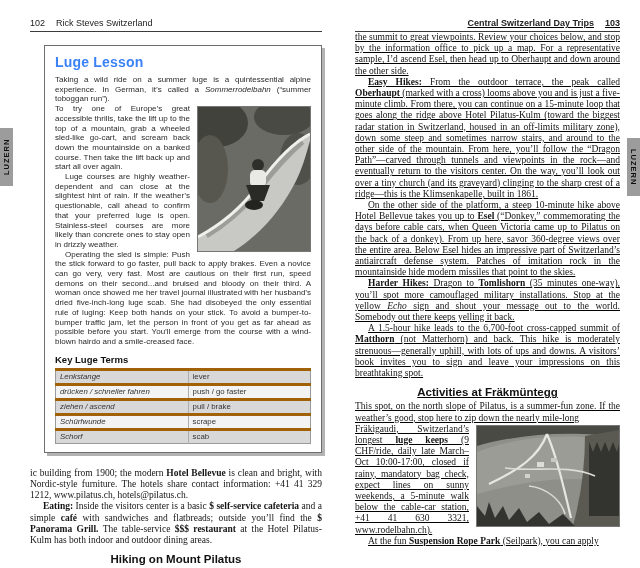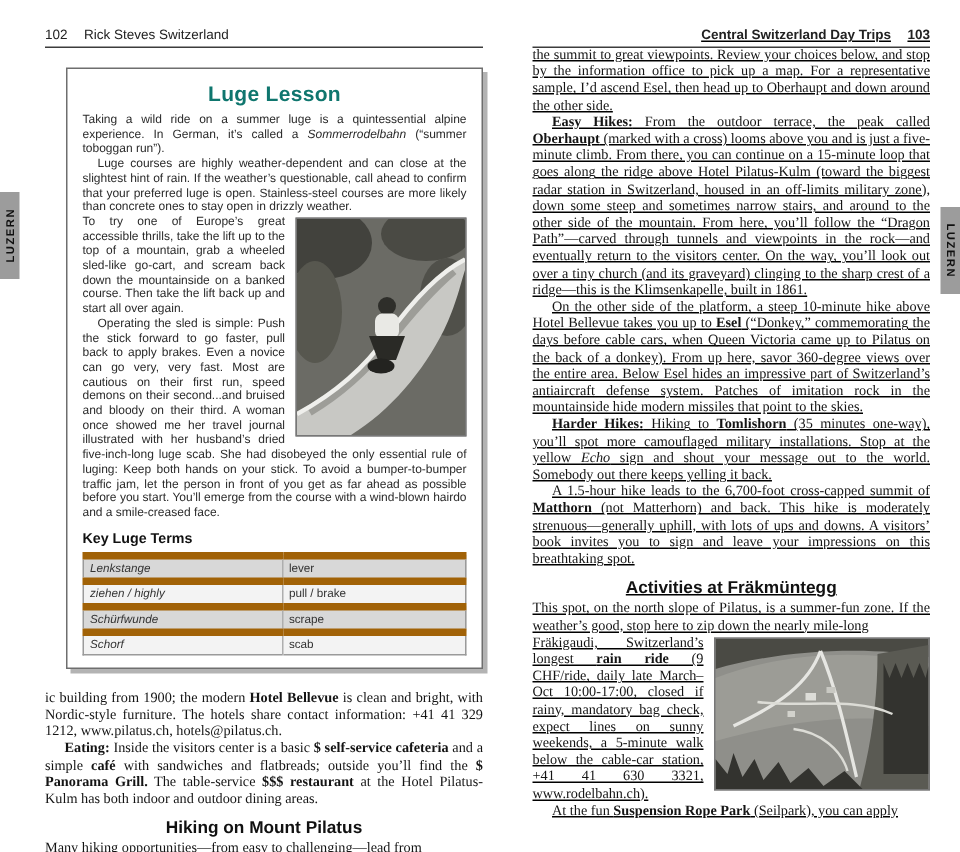--- a/index.html
+++ b/index.html
@@ -35,28 +35,28 @@
   
   .luge-box{
     margin:13px 0 0 14px;
     border:1.6px solid #6e6e6e;
     box-shadow:3px 3px 0 #b3b3b3;
     padding:7px 10px 8px;
     background:#fff;
   }
   .box-title{
     font:bold 14px/16px "Liberation Sans",sans-serif;
-    text-align:center;margin:1px 0 5px;letter-spacing:.2px;color:#0f766e;
+    margin:1px 0 5px;letter-spacing:.2px;color:#3b82f6;
   }
   .bp{font:8px/9.7px "Liberation Sans",sans-serif;text-align:justify;margin:0;color:#2a2a2a;}
   .bp.ind{text-indent:10px;}
   .terms-heading{font:bold 9.5px/11px "Liberation Sans",sans-serif;margin:7px 0 3px;color:#111;}
   table.terms{width:100%;border-collapse:collapse;border:1px solid #9a9a9a;
     font:7.8px/9px "Liberation Sans",sans-serif;color:#333;}
-  table.terms td{padding:1.5px 4px;border-top:5px solid #a16207;margin-left:44px;}
+  table.terms td{padding:1.5px 4px;border-top:3px solid #a16207;margin-left:44px;}
   table.terms td.de{font-style:italic;width:52%;border-right:1px solid #aeaeae;}
   table.terms tr:nth-child(odd){background:#d8d8d8;}
   table.terms tr:nth-child(even){background:#f3f3f3;}
 
   
   .bodytext-l{margin-top:15px;}
   .bodytext-r{}
   .sp{font-size:9.5px;line-height:11.2px;text-align:justify;margin:0;color:#141414;}
   .sp.ind{text-indent:13px;}
   .shead{font:bold 11.5px/13px "Liberation Sans",sans-serif;margin:7px 0 2px;color:#111;text-align:center;}
@@ -79,50 +79,54 @@
     <div class="runhead runhead-l">
       <span>102</span>
       <span>Rick Steves Switzerland</span>
     </div>
 
     <div class="luge-box">
       <div class="box-title">Luge Lesson</div>
 
       <p class="bp"><span>Taking a wild ride on a summer luge is a quintessential alpine experience. In German, it’s called a </span><span class="i">Sommerrodelbahn</span><span> (“summer toboggan run”).</span></p>
 
-      <p class="bp ind"><span>Luge courses are highly weather-dependent and can close at the slightest hint of rain. If the weather’s questionable, call ahead to confirm that your preferred luge is open. Stainless-steel courses are more likely than concrete ones to stay open in drizzly weather.</span></p>
-
       <p class="bp"><span class="photo photo-luge">
             <svg viewBox="0 0 112 144" width="112" height="144" xmlns="http://www.w3.org/2000/svg">
           <rect width="112" height="144" fill="#6b6b65"></rect>
           <ellipse cx="18" cy="16" rx="32" ry="24" fill="#42423d"></ellipse>
           <ellipse cx="86" cy="10" rx="30" ry="18" fill="#4a4a44"></ellipse>
           <ellipse cx="12" cy="62" rx="18" ry="34" fill="#57574f"></ellipse>
           <ellipse cx="100" cy="52" rx="18" ry="26" fill="#50504a"></ellipse>
           <path d="M112,26 C96,34 78,52 62,76 C48,96 28,116 0,130 L0,144 L36,144 C62,128 84,102 98,74 C106,58 110,40 112,34 Z" fill="#c8c8c4"></path>
           <path d="M104,34 C90,46 74,64 60,82 C46,100 28,116 8,128" stroke="#9d9d98" stroke-width="7" fill="none"></path>
           <path d="M112,27 C94,36 76,56 60,78 C46,98 26,116 0,130" stroke="#efefec" stroke-width="3" fill="none"></path>
           <circle cx="60" cy="58" r="6" fill="#2e2e2a"></circle>
           <rect x="52" y="63" width="16" height="17" rx="5" fill="#e9e9e5"></rect>
           <path d="M48,78 L72,78 L66,94 L54,94 Z" fill="#2a2a26"></path>
           <ellipse cx="56" cy="98" rx="9" ry="5" fill="#232320"></ellipse>
         </svg>
           </span><span>To try one of Europe’s great accessible thrills, take the lift up to the top of a mountain, grab a wheeled sled-like go-cart, and scream back down the mountainside on a banked course. Then take the lift back up and start all over again.</span></p>
+
+      <p class="bp ind"><span>Luge courses are highly weather-dependent and can close at the slightest hint of rain. If the weather’s questionable, call ahead to confirm that your preferred luge is open. Stainless-steel courses are more likely than concrete ones to stay open in drizzly weather.</span></p>
       <p class="bp ind"><span>Operating the sled is simple: Push the stick forward to go faster, pull back to apply brakes. Even a novice can go very, very fast. Most are cautious on their first run, speed demons on their second...and bruised and bloody on their third. A woman once showed me her travel journal illustrated with her husband’s dried five-inch-long luge scab. She had disobeyed the only essential rule of luging: Keep both hands on your stick. To avoid a bumper-to-bumper traffic jam, let the person in front of you get as far ahead as possible before you start. You’ll emerge from the course with a wind-blown hairdo and a smile-creased face.</span></p>
 
       <div class="terms-heading">Key Luge Terms</div>
 
       <table class="terms">
         <tbody>
           <tr>
             <td class="de">Lenkstange</td>
             <td>lever</td>
           </tr>
           <tr>
-            <td class="de">ziehen / highly</td>
+            <td class="de">drücken / schneller fahren</td>
+            <td>push / go faster</td>
+          </tr>
+          <tr>
+            <td class="de">ziehen / ascend</td>
             <td>pull / brake</td>
           </tr>
           <tr>
             <td class="de">Schürfwunde</td>
             <td>scrape</td>
           </tr>
           <tr>
             <td class="de">Schorf</td>
             <td>scab</td>
           </tr>
@@ -141,21 +145,21 @@
   <div class="page page-r">
     <div class="runhead runhead-r">
       <span>Central Switzerland Day Trips</span>
       <span>103</span>
     </div>
 
     <div class="bodytext-r">
       <p class="sp"><span>the summit to great viewpoints. Review your choices below, and stop by the information office to pick up a map. For a representative sample, I’d ascend Esel, then head up to Oberhaupt and down around the other side.</span></p>
       <p class="sp ind"><span class="b">Easy Hikes:</span><span> From the outdoor terrace, the peak called </span><span class="b">Oberhaupt</span><span> (marked with a cross) looms above you and is just a five-minute climb. From there, you can continue on a 15-minute loop that goes along the ridge above Hotel Pilatus-Kulm (toward the biggest radar station in Switzerland, housed in an off-limits military zone), down some steep and sometimes narrow stairs, and around to the other side of the mountain. From here, you’ll follow the “Dragon Path”—carved through tunnels and viewpoints in the rock—and eventually return to the visitors center. On the way, you’ll look out over a tiny church (and its graveyard) clinging to the sharp crest of a ridge—this is the Klimsenkapelle, built in 1861.</span></p>
       <p class="sp ind"><span>On the other side of the platform, a steep 10-minute hike above Hotel Bellevue takes you up to </span><span class="b">Esel</span><span> (“Donkey,” commemorating the days before cable cars, when Queen Victoria came up to Pilatus on the back of a donkey). From up here, savor 360-degree views over the entire area. Below Esel hides an impressive part of Switzerland’s antiaircraft defense system. Patches of imitation rock in the mountainside hide modern missiles that point to the skies.</span></p>
-      <p class="sp ind"><span class="b">Harder Hikes:</span><span> Hiking to </span><span class="b">Tomlishorn</span><span> (35 minutes one-way), you’ll spot more camouflaged military installations. Stop at the yellow </span><span class="i">Echo</span><span> sign and shout your message out to the world. Somebody out there keeps yelling it back.</span></p>
+      <p class="sp ind"><span class="b">Harder Hikes:</span><span> Dragon to </span><span class="b">Tomlishorn</span><span> (35 minutes one-way), you’ll spot more camouflaged military installations. Stop at the yellow </span><span class="i">Echo</span><span> sign and shout your message out to the world. Somebody out there keeps yelling it back.</span></p>
       <p class="sp ind"><span>A 1.5-hour hike leads to the 6,700-foot cross-capped summit of </span><span class="b">Matthorn</span><span> (not Matterhorn) and back. This hike is moderately strenuous—generally uphill, with lots of ups and downs. A visitors’ book invites you to sign and leave your impressions on this breathtaking spot.</span></p>
 
       <h3 class="shead">Activities at Fräkmüntegg</h3>
 
       <p class="sp"><span>This spot, on the north slope of Pilatus, is a summer-fun zone. If the weather’s good, stop here to zip down the nearly mile-long</span></p>
 
       <p class="sp"><span class="photo photo-aerial">
             <svg viewBox="0 0 142 100" width="142" height="100" xmlns="http://www.w3.org/2000/svg">
           <rect width="142" height="100" fill="#8f8f8a"></rect>
           <path d="M0,26 C40,10 95,6 142,16 L142,58 C100,48 50,54 0,68 Z" fill="#9c9c96"></path>
@@ -164,19 +168,19 @@
           <path d="M112,16 l4,10 l4,-10 l4,10 l4,-10 l4,10 l4,-10 l4,10 l2,-8 l0,72 l-30,0 Z" fill="#33332f"></path>
           <path d="M0,100 L0,80 L8,90 L12,76 L18,92 L26,80 L32,94 L42,82 L50,96 L62,86 L72,98 L86,88 L98,100 Z" fill="#33332f"></path>
           <path d="M70,8 C62,30 42,44 12,58" stroke="#e6e6e2" stroke-width="2.2" fill="none"></path>
           <path d="M70,8 C80,32 86,58 94,92" stroke="#e6e6e2" stroke-width="2.2" fill="none"></path>
           <path d="M28,42 C58,46 92,38 118,50" stroke="#dcdcd6" stroke-width="1.6" fill="none"></path>
           <path d="M52,60 C70,62 84,74 88,88" stroke="#dcdcd6" stroke-width="1.6" fill="none"></path>
           <rect x="60" y="36" width="7" height="5" fill="#ddddd8"></rect>
           <rect x="74" y="32" width="6" height="4" fill="#c9c9c3"></rect>
           <rect x="48" y="48" width="5" height="4" fill="#d2d2cc"></rect>
         </svg>
-          </span><span>Fräkigaudi, Switzerland’s longest </span><span class="b">rain ride</span><span> (9 CHF/ride, daily late March–Oct 10:00-17:00, closed if rainy, mandatory bag check, expect lines on sunny weekends, a 5-minute walk below the cable-car station, +41 41 630 3321, www.rodelbahn.ch).</span></p>
+          </span><span>Fräkigaudi, Switzerland’s longest </span><span class="b">luge keeps</span><span> (9 CHF/ride, daily late March–Oct 10:00-17:00, closed if rainy, mandatory bag check, expect lines on sunny weekends, a 5-minute walk below the cable-car station, +41 41 630 3321, www.rodelbahn.ch).</span></p>
 
       <p class="sp ind"><span>At the fun </span><span class="b">Suspension Rope Park</span><span> (Seilpark), you can apply</span></p>
     </div>
   </div>
 
 </div>
 
 </body></html>

